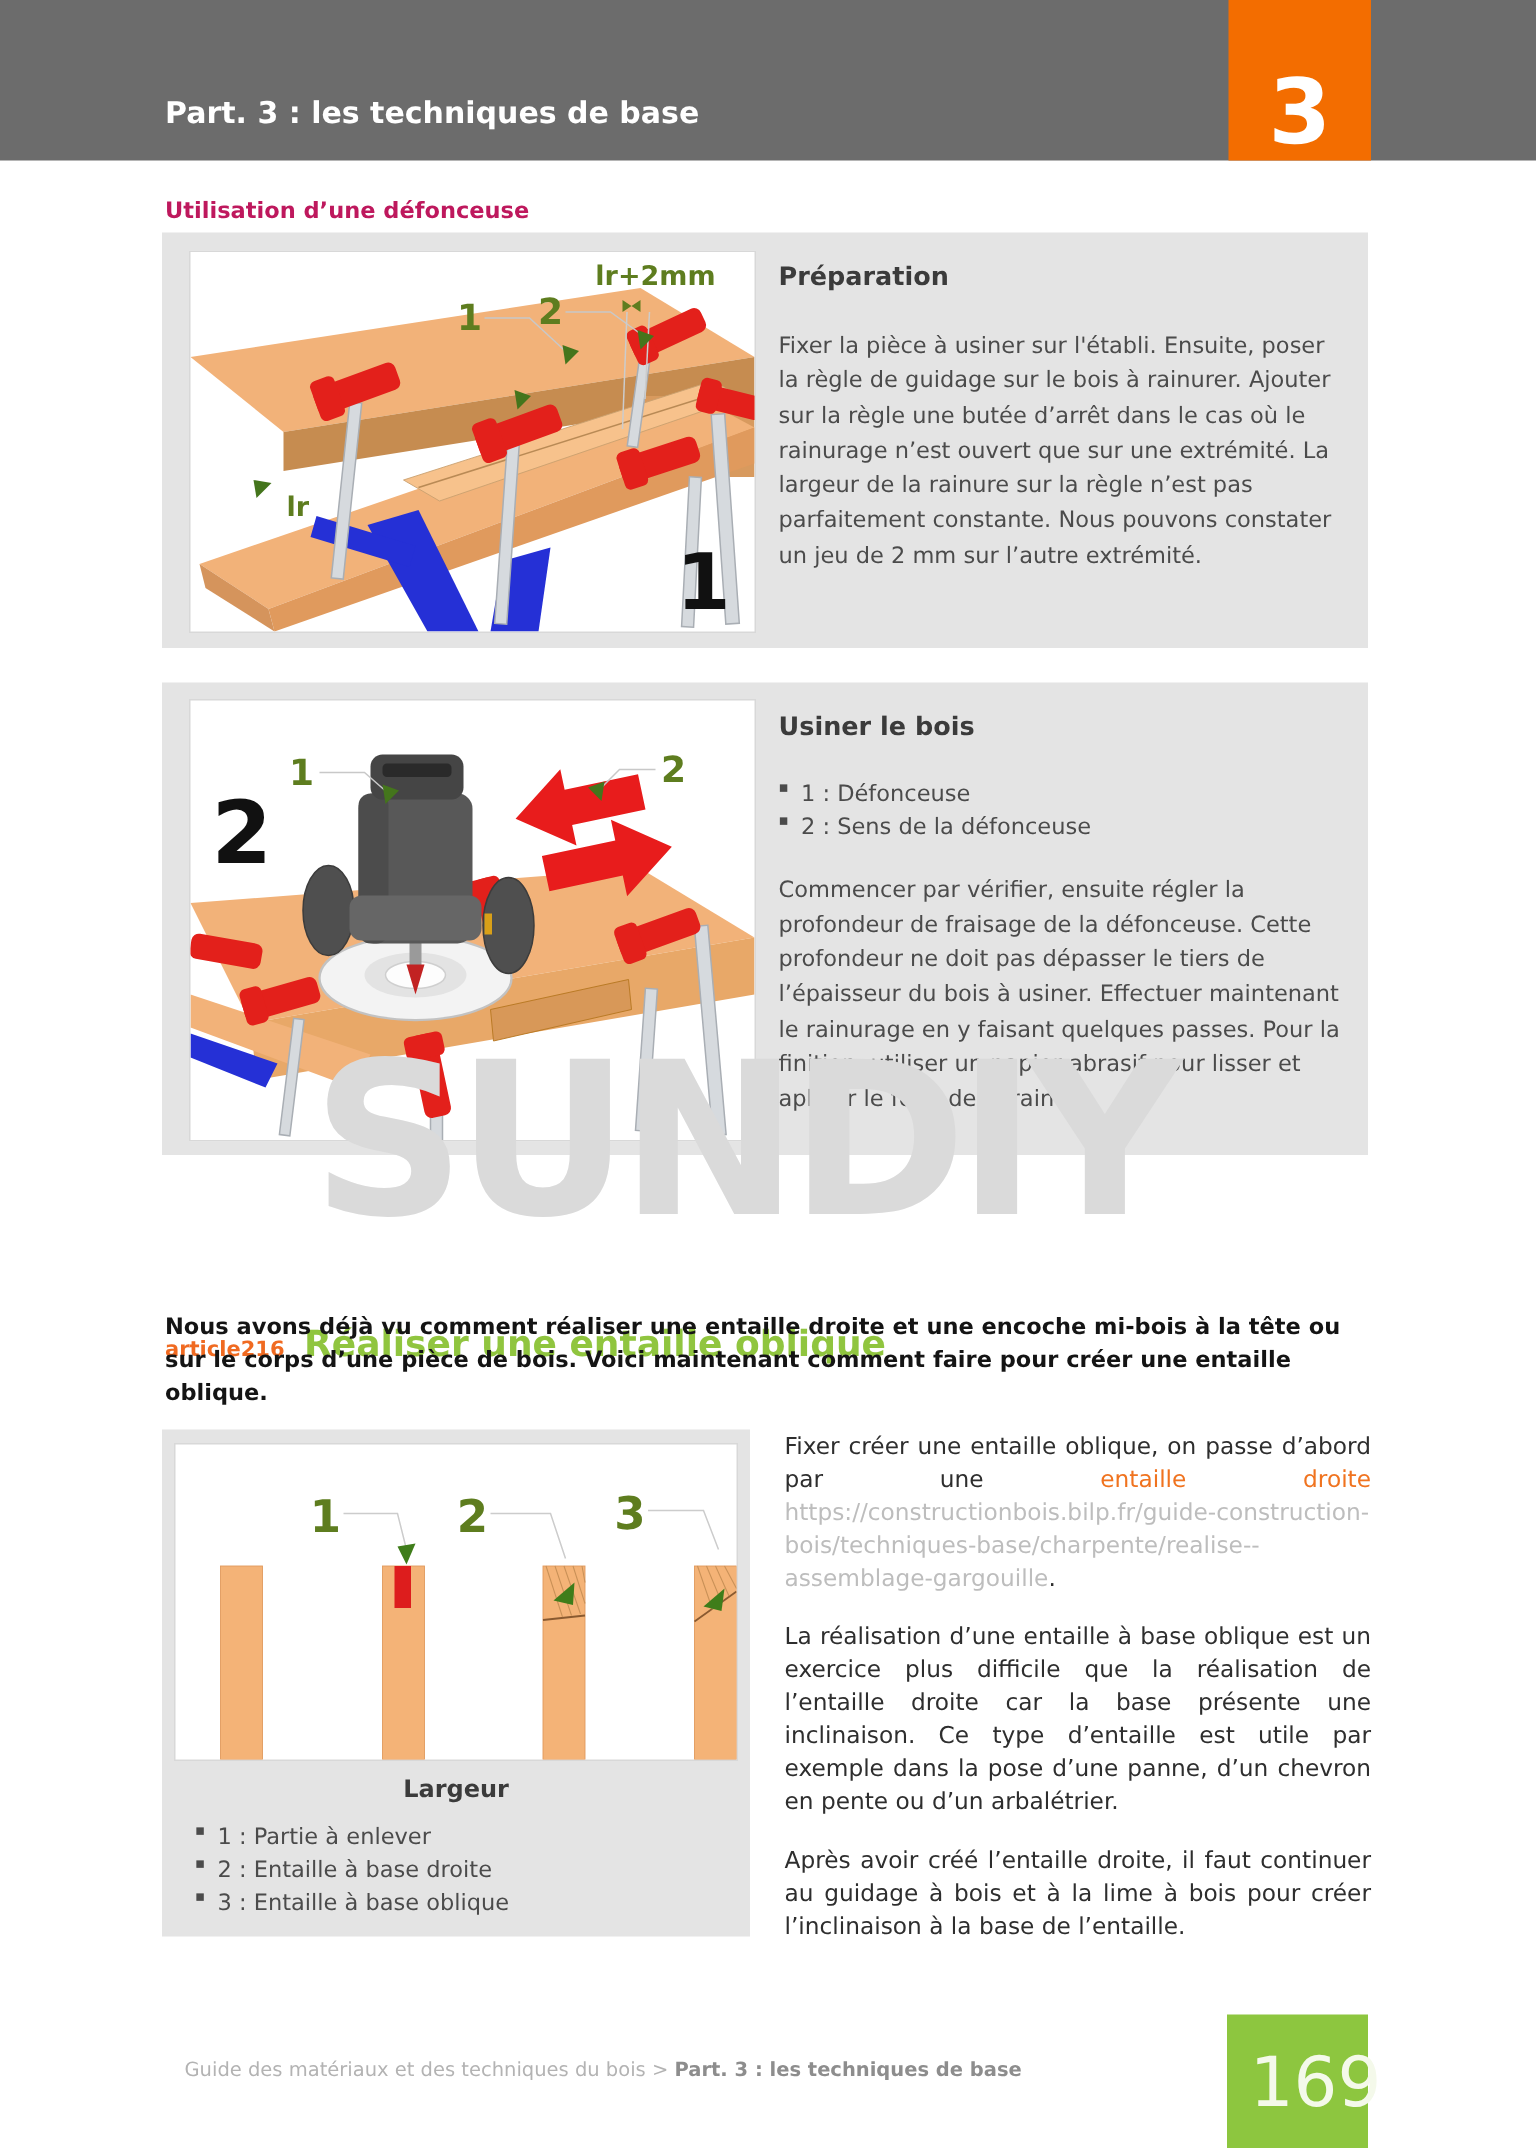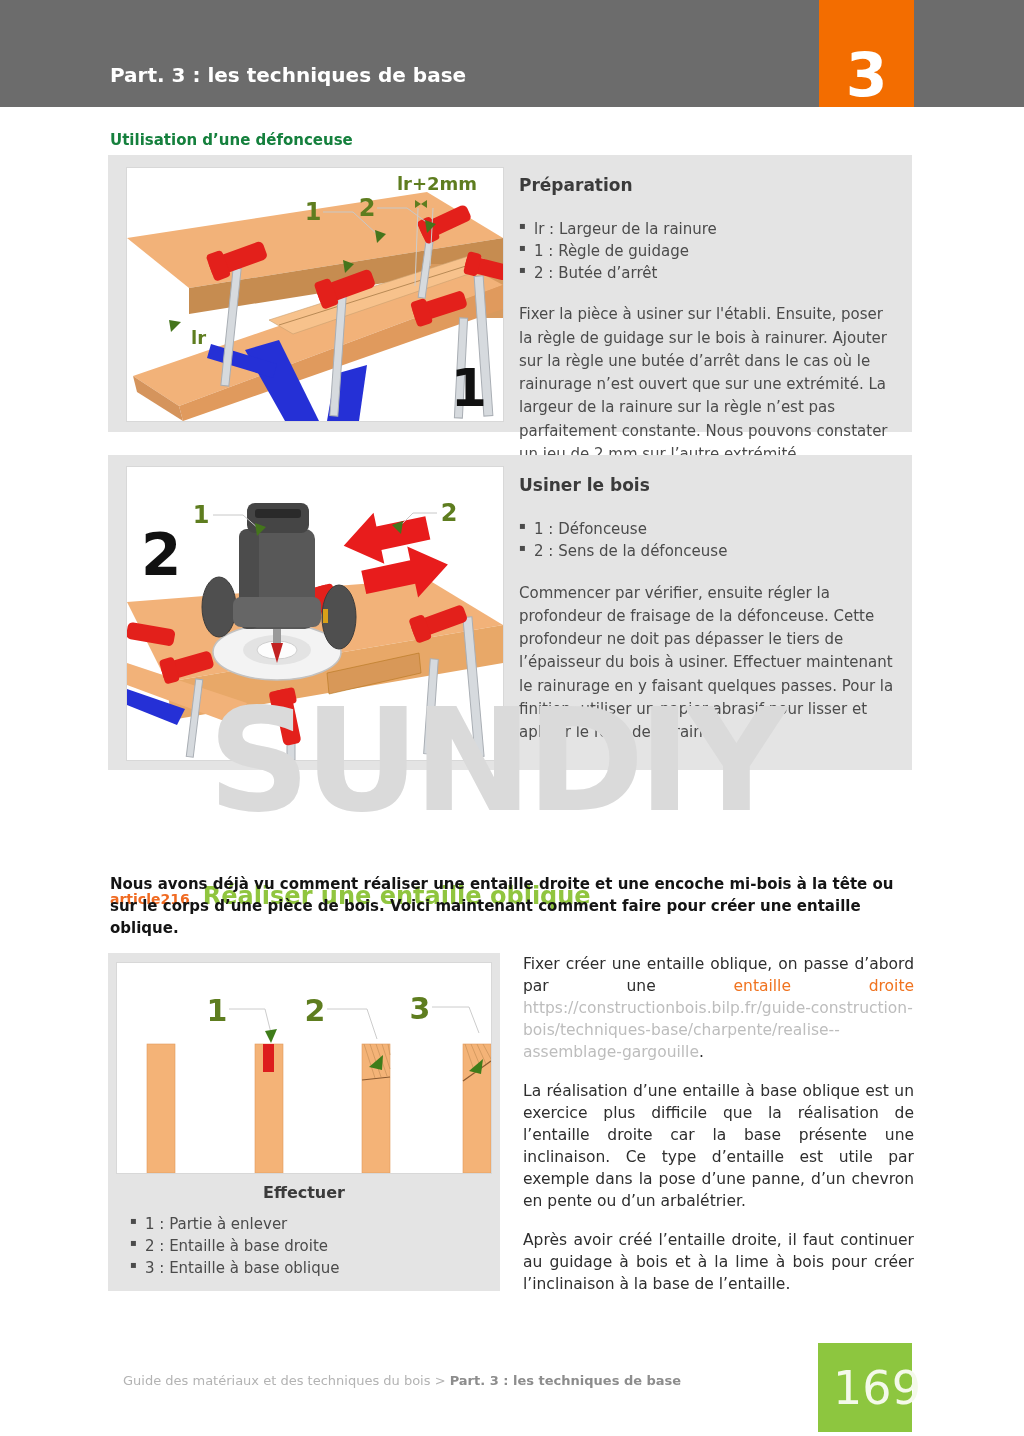--- a/index.html
+++ b/index.html
@@ -5,21 +5,21 @@
   * { margin:0; padding:0; box-sizing:border-box; }
   html,body { width:1024px; height:1436px; }
   body { position:relative; background:#ffffff; font-family:"DejaVu Sans", sans-serif; overflow:hidden; }
 
   .header { position:absolute; left:0; top:0; width:1024px; height:107px; background:#6c6c6c; }
   .header-title { position:absolute; left:110px; top:63px; color:#ffffff; font-size:20px; font-weight:bold; }
   .chapter-box { position:absolute; left:819px; top:0; width:95px; height:107px; background:#f36d00;
                  display:flex; align-items:flex-end; justify-content:center; }
   .chapter-box span { color:#ffffff; font-size:60px; font-weight:bold; line-height:1.0; margin-bottom:2px; }
 
-  .subheading { position:absolute; left:110px; top:131px; color:#15803d; font-size:15px; font-weight:bold; }
+  .subheading { position:absolute; left:110px; top:131px; color:#be185d; font-size:15px; font-weight:bold; }
 
   .panel { position:absolute; background:#e4e4e4; }
   #panel1 { left:108px; top:155px; width:804px; height:277px; }
   #panel2 { left:108px; top:455px; width:804px; height:315px; }
   #panel3 { left:108px; top:953px; width:392px; height:338px; }
 
   .fig { position:absolute; background:#ffffff; border:1px solid #d8d8d8; }
   #fig1 { left:18px; top:12px; width:378px; height:255px; }
   #fig2 { left:18px; top:11px; width:378px; height:295px; }
   #fig3 { left:8px;  top:9px;  width:376px; height:212px; }
@@ -140,25 +140,20 @@
 
       <text x="186" y="52" font-size="24" font-weight="bold" fill="#5e7d1f" text-anchor="middle">1</text>
       <text x="240" y="48" font-size="24" font-weight="bold" fill="#5e7d1f" text-anchor="middle">2</text>
       <text x="310" y="22" font-size="18" font-weight="bold" fill="#5e7d1f" text-anchor="middle">lr+2mm</text>
       <text x="64" y="176" font-size="18" font-weight="bold" fill="#5e7d1f">lr</text>
       <text x="360" y="238" font-size="52" font-weight="bold" fill="#111111" text-anchor="end">1</text>
     </svg>
   </div>
   <div class="panel-text">
     <h3>Préparation</h3>
-    <ul>
-      <li>lr : Largeur de la rainure</li>
-      <li>1 : Règle de guidage</li>
-      <li>2 : Butée d’arrêt</li>
-    </ul>
     <p>Fixer la pièce à usiner sur l'établi. Ensuite, poser la règle de guidage sur le bois à rainurer. Ajouter sur la règle une butée d’arrêt dans le cas où le rainurage n’est ouvert que sur une extrémité. La largeur de la rainure sur la règle n’est pas parfaitement constante. Nous pouvons constater un jeu de 2 mm sur l’autre extrémité.</p>
   </div>
 </div>
 
 <div class="panel" id="panel2">
   <div class="fig" id="fig2">
     <svg width="376" height="293" viewBox="0 0 376 293">
 
       <g>
         <polygon points="0,135 300,112 376,158 40,215" fill="#f2b279"></polygon>
@@ -287,21 +282,21 @@
         <polyline points="315,44 352,44 362,70" fill="none" stroke="#cccccc" stroke-width="1"></polyline>
         <polygon points="148,68 160,66 154,80" fill="#3f7d1a"></polygon>
         <polygon points="252,104 266,92 265,107" fill="#3f7d1a"></polygon>
         <polygon points="352,108 366,96 364,111" fill="#3f7d1a"></polygon>
       </g>
       <text x="100" y="58" font-size="30" font-weight="bold" fill="#5e7d1f" text-anchor="middle">1</text>
       <text x="198" y="58" font-size="30" font-weight="bold" fill="#5e7d1f" text-anchor="middle">2</text>
       <text x="303" y="56" font-size="30" font-weight="bold" fill="#5e7d1f" text-anchor="middle">3</text>
     </svg>
   </div>
-  <div class="fig-caption">Effectuer</div>
+  <div class="fig-caption">Largeur</div>
   <ul class="fig-bullets">
     <li>1 : Partie à enlever</li>
     <li>2 : Entaille à base droite</li>
     <li>3 : Entaille à base oblique</li>
   </ul>
 </div>
 
 <div class="col-right">
   <p><span>Fixer créer une entaille oblique, on passe d’abord par une </span><span class="link-orange">entaille droite</span><span class="link-url"> https://constructionbois.bilp.fr/guide-construction-bois/techniques-base/charpente/realise--assemblage-gargouille</span><span>.</span></p>
   <p>La réalisation d’une entaille à base oblique est un exercice plus difficile que la réalisation de l’entaille droite car la base présente une inclinaison. Ce type d’entaille est utile par exemple dans la pose d’une panne, d’un chevron en pente ou d’un arbalétrier.</p>

